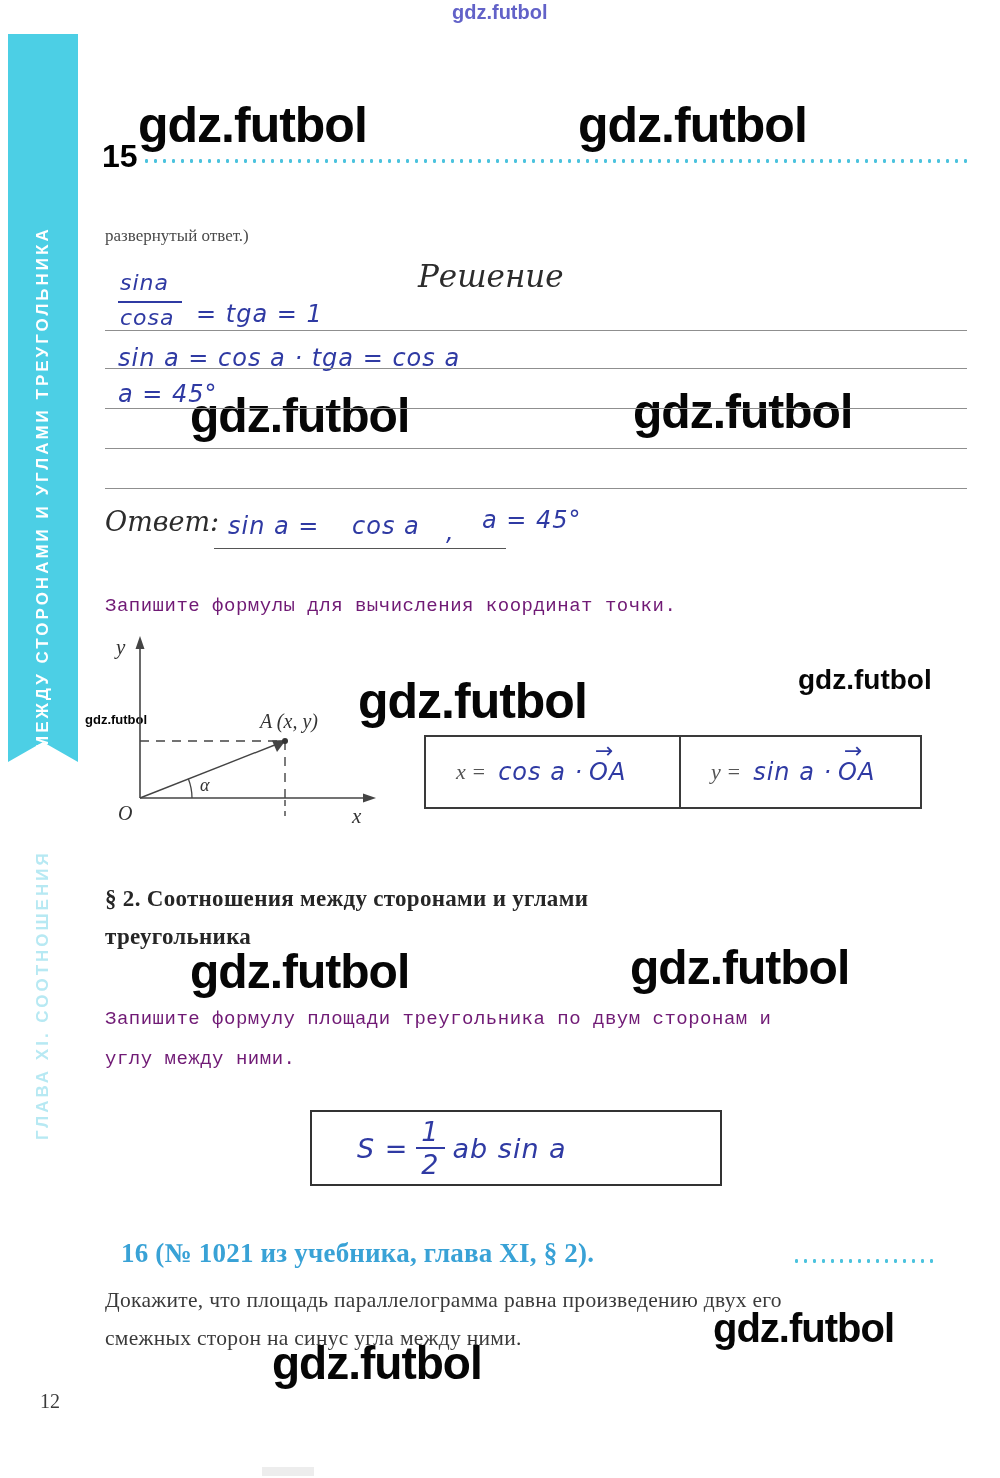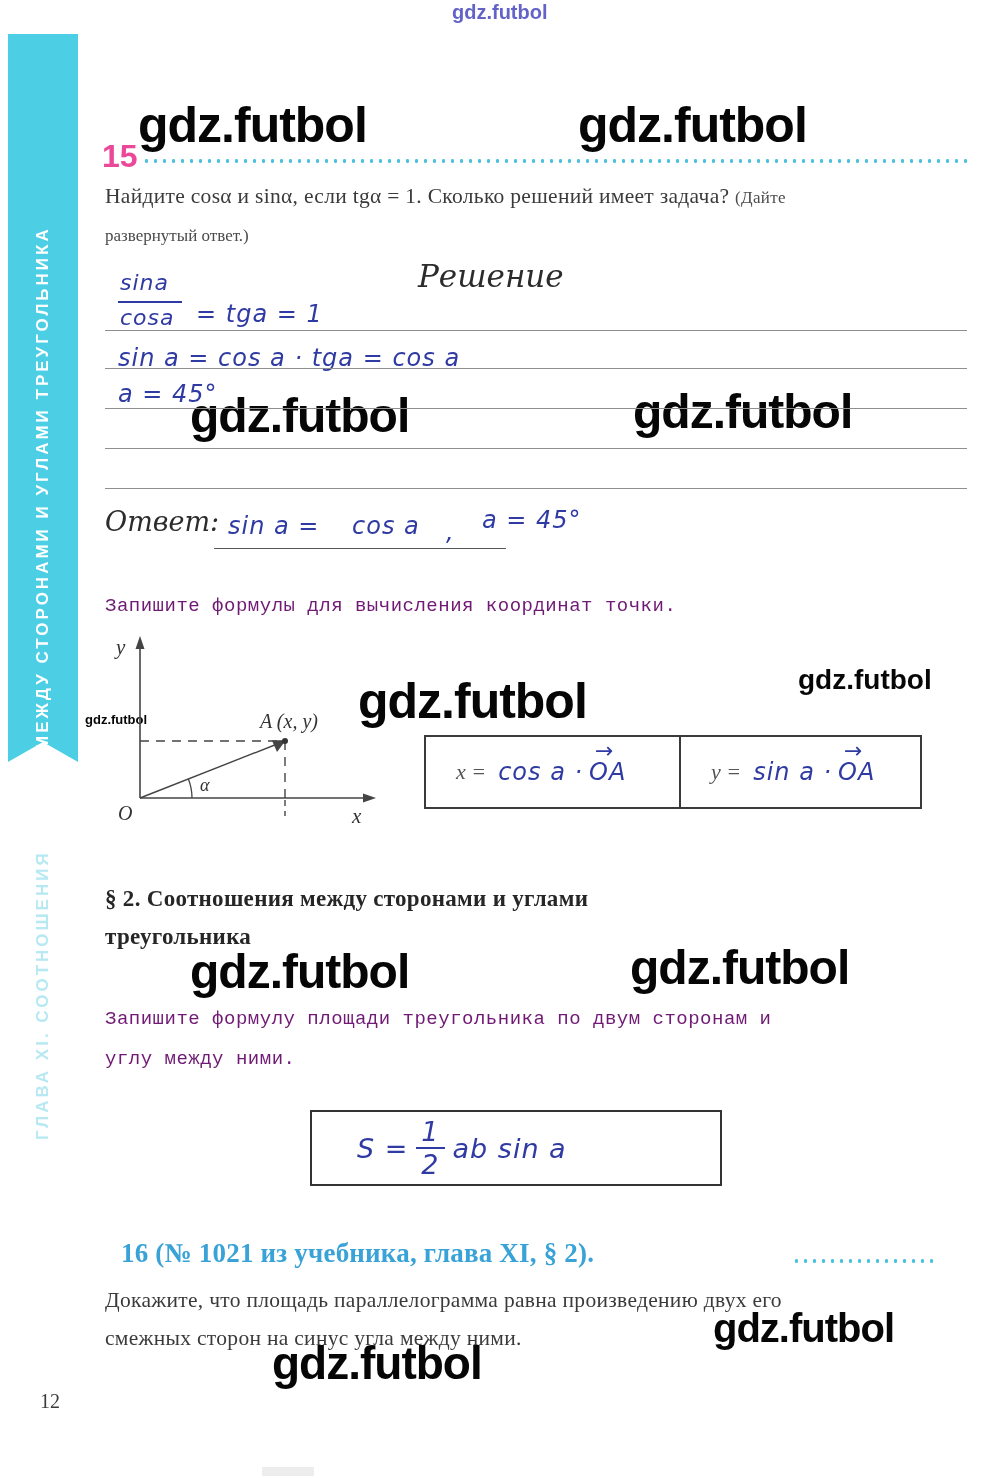--- a/index.html
+++ b/index.html
@@ -27,21 +27,21 @@
   .w5{left:358px;top:676px;font-size:50px;}
   .w6{left:798px;top:666px;font-size:28px;letter-spacing:0;}
   .w7{left:85px;top:713px;font-size:13px;letter-spacing:0;font-weight:600;}
   .w8{left:190px;top:948px;font-size:48px;}
   .w9{left:630px;top:944px;font-size:48px;}
   .w10{left:713px;top:1308px;font-size:40px;}
   .w11{left:272px;top:1340px;font-size:46px;}
 
   
   #t15-num{left:102px;top:138px;font-family:"Liberation Sans",sans-serif;
-           font-weight:bold;font-size:32px;color:#ec4899;}
+           font-weight:bold;font-size:32px;color:#000000;}
   .dotline{height:6px;background-image:radial-gradient(circle,#4cc3de 1.7px,transparent 2px);
            background-size:9px 6px;background-repeat:repeat-x;}
   #t15-dots{left:142px;top:158px;width:826px;}
   #t16-dots{left:792px;top:1258px;width:143px;}
 
   .prob{font-size:21.5px;color:#3a3a3a;letter-spacing:.3px;}
   .prob-note{font-size:17px;color:#4a4a4a;}
 
   
   .hand{font-family:"DejaVu Sans",sans-serif;font-style:italic;color:#2f3aa3;
@@ -121,24 +121,20 @@
   <div class="wm w6">gdz.futbol</div>
   <div class="wm w7">gdz.futbol</div>
   <div class="wm w8">gdz.futbol</div>
   <div class="wm w9">gdz.futbol</div>
   <div class="wm w10">gdz.futbol</div>
   <div class="wm w11">gdz.futbol</div>
 
   <div class="abs" id="t15-num">15</div>
   <div class="abs dotline" id="t15-dots"></div>
 
-  <div class="abs prob" style="left:105px;top:184px;">
-    <span>Найдите cosα и sinα, если tgα = 1. Сколько решений имеет задача?</span>
-    <span class="prob-note">(Дайте</span>
-  </div>
   <div class="abs prob-note" style="left:105px;top:226px;">развернутый ответ.)</div>
 
   <div class="abs script" style="left:418px;top:258px;font-size:31px;">Решение</div>
 
   <div class="abs hand" id="frac-top">sina</div>
   <div class="abs" id="frac-bar"></div>
   <div class="abs hand" id="frac-bottom">cosa</div>
   <div class="abs hand" id="work-rest1">= tga = 1</div>
   <div class="abs hand" id="work-line2">sin a = cos a · tga = cos a</div>
   <div class="abs hand" id="work-line3">a = 45°</div>

